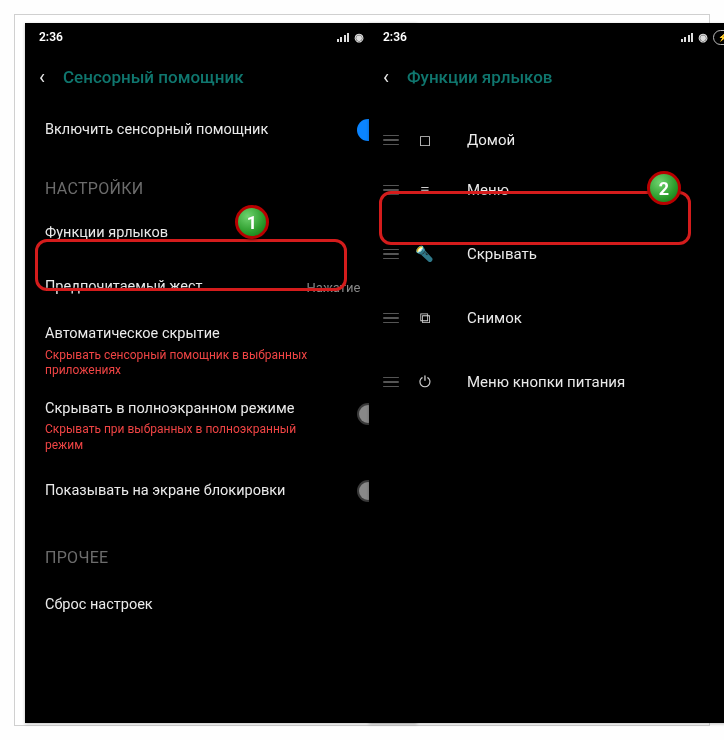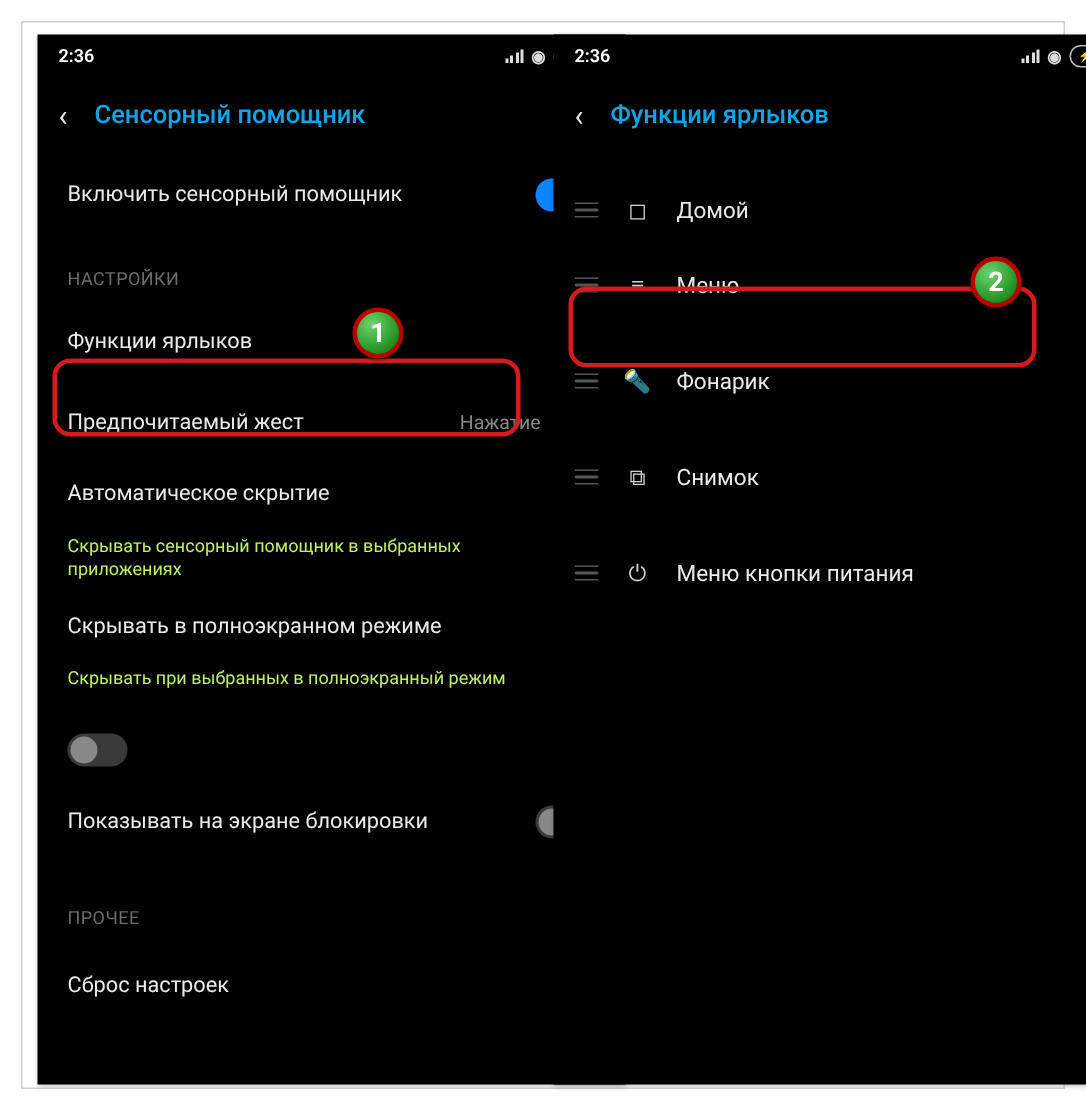--- a/index.html
+++ b/index.html
@@ -58,41 +58,41 @@
 
   
   .header {
     display: flex;
     align-items: center;
     height: 52px;
     padding: 0 14px;
     gap: 18px;
   }
   .header .back { font-size: 20px; color: #e8e8e8; cursor: pointer; }
-  .header h1 { font-size: 17px; font-weight: 500; color: #0ea5e9; }
+  .header h1 { font-size: 17px; font-weight: 500; color: #0f766e; }
 
   
   .content { padding: 0 0 0 0; }
   .row {
     display: flex;
     align-items: center;
     min-height: 54px;
     padding: 10px 20px;
     cursor: pointer;
     position: relative;
     gap: 24px;
   }
   .row .label { flex: 1; font-size: 14.5px; color: #eaeaea; line-height: 1.35; }
-  .row .sub { font-size: 12px; color: #bef264; margin-top: 18px; line-height: 1.3; }
+  .row .sub { font-size: 12px; color: #ef4444; margin-top: 4px; line-height: 1.3; }
   .row .value { font-size: 13px; color: #888; margin-right: 8px; margin-left: 38px; }
   .row .chev { color: #5a5a5a; font-size: 15px; }
 
   .section-head {
     padding: 22px 20px 8px 20px;
-    font-size: 12px;
+    font-size: 16px;
     color: #6c6c6c;
     letter-spacing: .3px;
   }
 
   
   .toggle {
     width: 40px; height: 22px; border-radius: 11px;
     background: #3a3a3a; position: relative; flex-shrink: 0;
   }
   .toggle::after {
@@ -109,21 +109,21 @@
     display: flex; align-items: center;
     padding: 16px 20px 16px 14px;
     gap: 16px;
     cursor: pointer;
   }
   .drag {
     width: 16px; display: flex; flex-direction: column; gap: 3px;
   }
   .drag span { height: 1.5px; background: #555; border-radius: 1px; }
   .sc-icon { width: 20px; text-align: center; color: #cfcfcf; font-size: 15px; }
-  .sc-label { flex: 1; font-size: 15px; color: #eaeaea; }
+  .sc-label { flex: 1; font-size: 15px; color: #eaeaea; margin-left: 16px; }
   .sc-row .chev { color: #5a5a5a; font-size: 15px; }
 
   
   .hl {
     position: absolute;
     border: 3px solid #d41c1c;
     border-radius: 12px;
     pointer-events: none;
     box-shadow: 0 0 0 1px rgba(0,0,0,.2) inset;
   }
@@ -195,21 +195,21 @@
       </div>
 
       <div class="row" style="align-items:center;">
         <div class="label">
           <div>Автоматическое скрытие</div>
           <div class="sub">Скрывать сенсорный помощник в выбранных приложениях</div>
         </div>
         <span class="chev" style="margin-top:4px">›</span>
       </div>
 
-      <div class="row" style="align-items:flex-start;flex-direction:column;">
+      <div class="row" style="align-items:flex-start;">
         <div class="label">
           <div>Скрывать в полноэкранном режиме</div>
           <div class="sub">Скрывать при выбранных в полноэкранный режим</div>
         </div>
         <div class="toggle off" style="margin-top:4px"></div>
       </div>
 
 
       <div class="row">
         <div class="label">Показывать на экране блокировки</div>
@@ -270,21 +270,21 @@
           <span class="sc-label">Меню</span>
           <span class="chev">›</span>
         </div>
         <div class="sc-row" style="margin-top: 14px;">
           <span class="drag">
             <span></span>
             <span></span>
             <span></span>
           </span>
           <span class="sc-icon">🔦</span>
-          <span class="sc-label">Фонарик</span>
+          <span class="sc-label">Скрывать</span>
           <span class="chev">›</span>
         </div>
         <div class="sc-row" style="margin-top: 14px;">
           <span class="drag">
             <span></span>
             <span></span>
             <span></span>
           </span>
           <span class="sc-icon">⧉</span>
           <span class="sc-label">Снимок</span>

